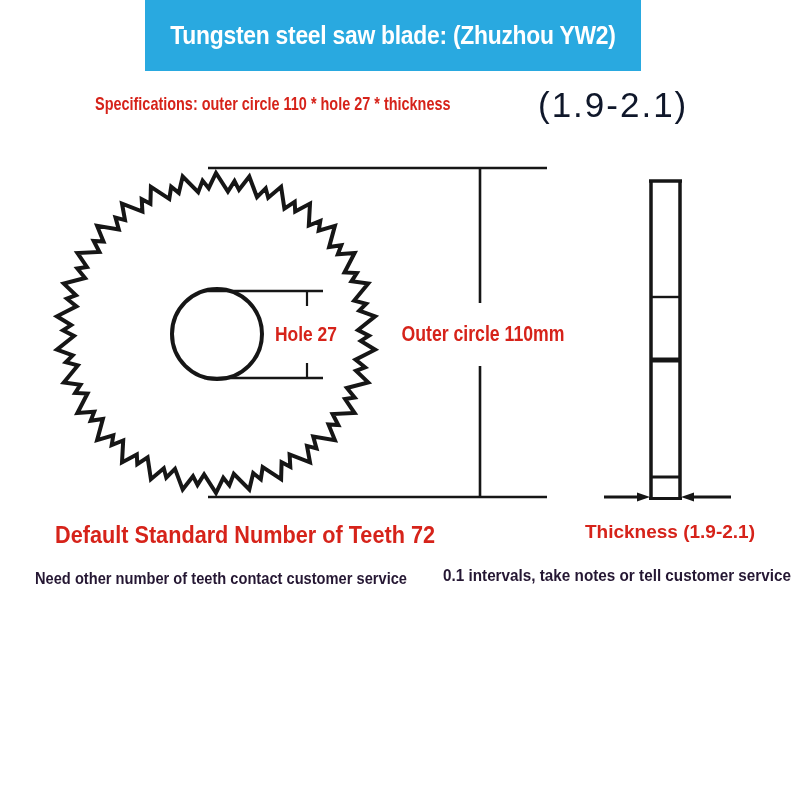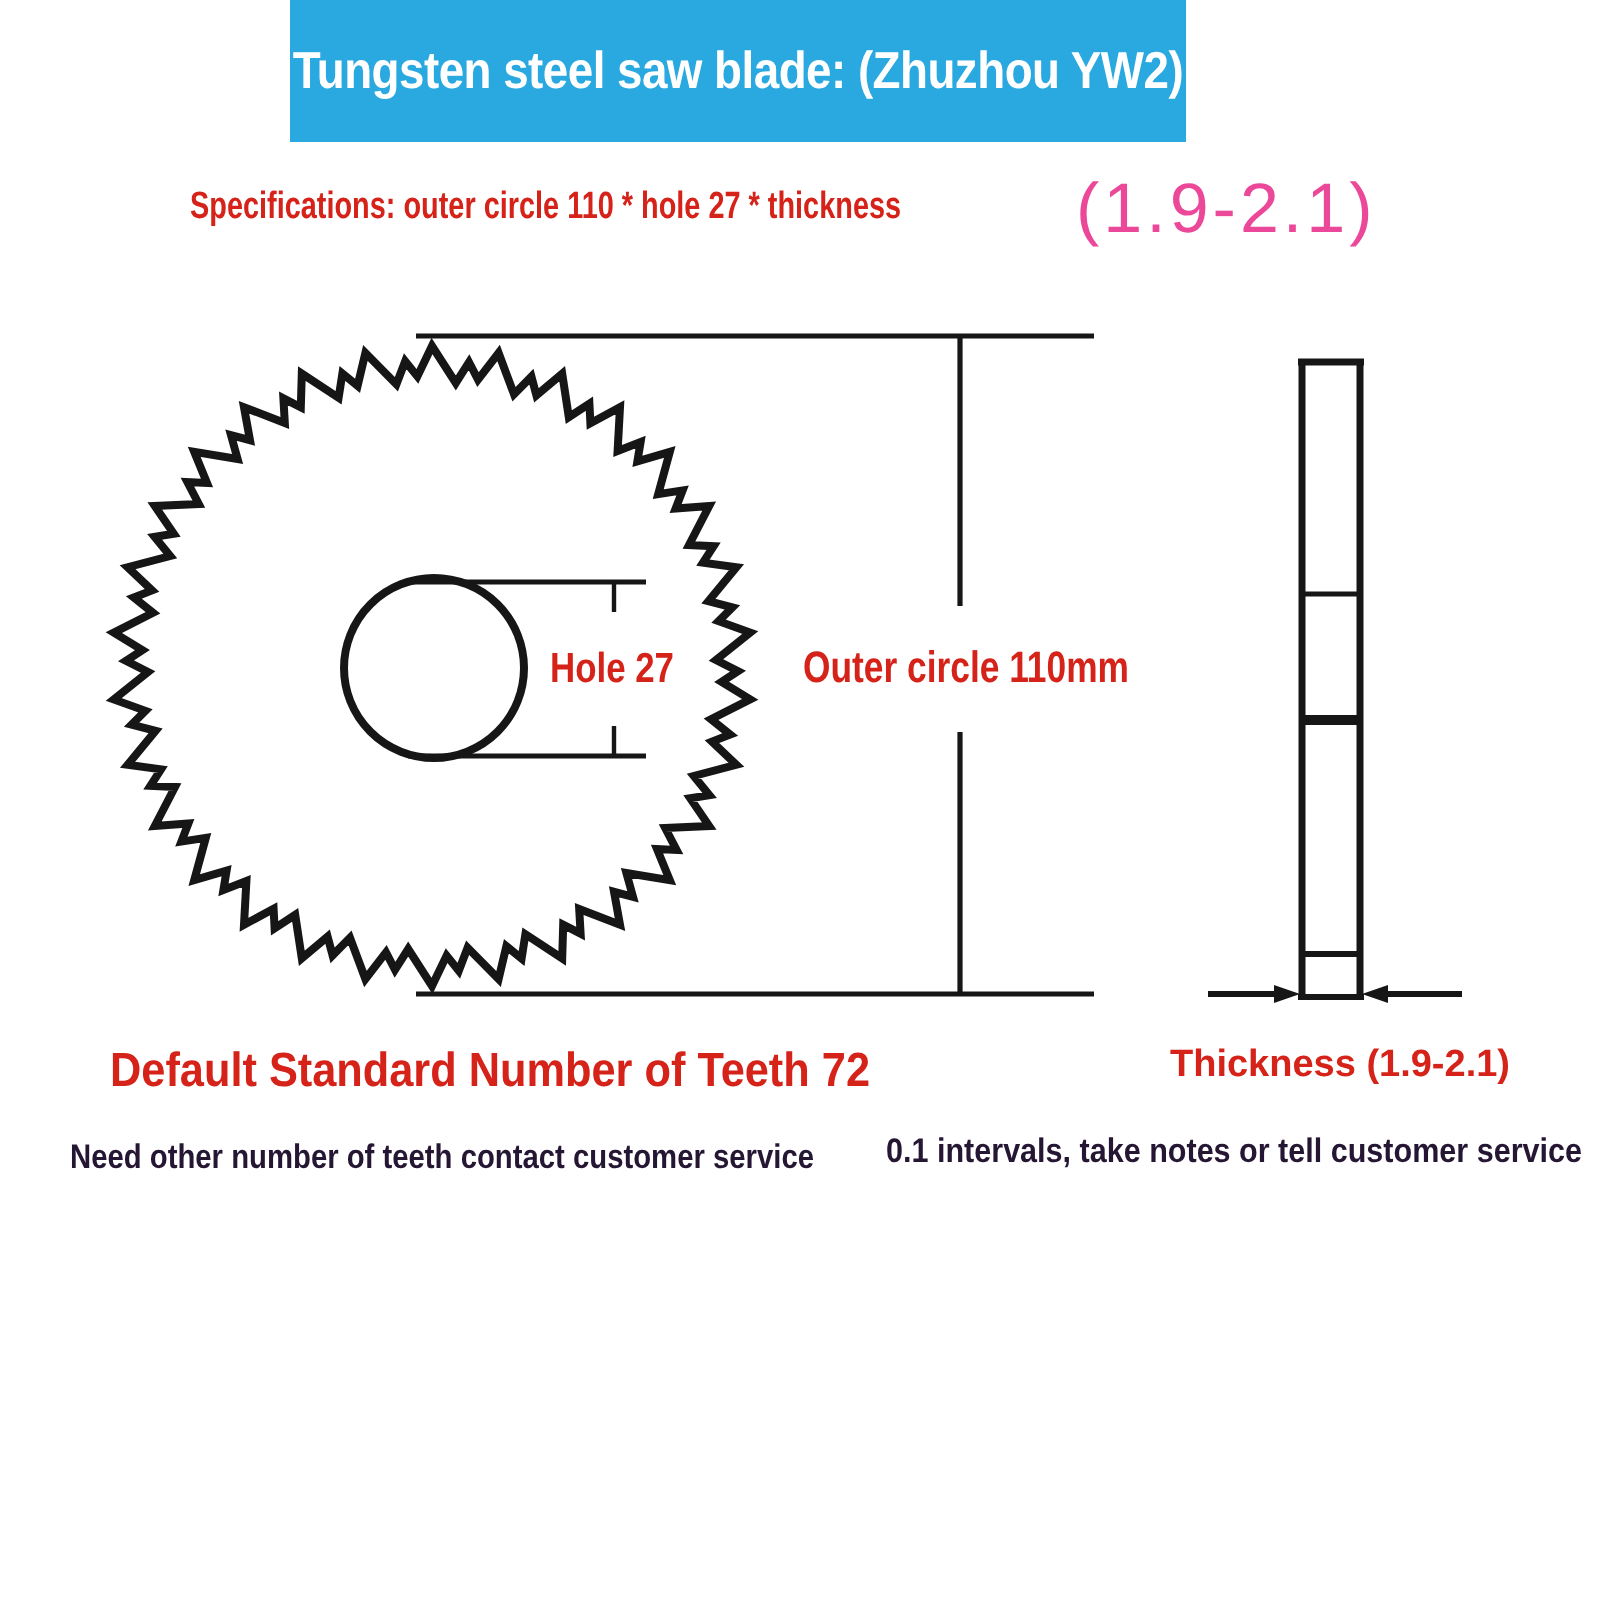--- a/index.html
+++ b/index.html
@@ -1,29 +1,29 @@
 <!DOCTYPE html>
 <html><head>
 <meta charset="utf-8">
 <style>
   * { margin:0; padding:0; box-sizing:border-box; }
   html,body { width:800px; height:800px; background:#fff; overflow:hidden;
               font-family:"Liberation Sans", sans-serif; }
   #stage { position:relative; width:800px; height:800px; background:#ffffff; }
 
   
-  .banner { position:absolute; left:145px; top:0; width:448px; height:71px;
+  .banner { position:absolute; left:145px; top:0; width:496px; height:71px;
             background:#29a9e0; display:flex; align-items:center; justify-content:center; }
   .banner-title { color:#ffffff; font-weight:bold; font-size:26px; white-space:nowrap;
                   transform:scaleX(0.88); transform-origin:center; letter-spacing:-0.3px; }
 
   
   .specs-label { position:absolute; left:95px; top:93px; color:#d6231a; font-weight:bold;
                  font-size:19px; white-space:nowrap; transform:scaleX(0.76); transform-origin:left center; }
-  .specs-range { position:absolute; left:538px; top:85px; color:#ec4899; font-weight:normal;
+  .specs-range { position:absolute; left:538px; top:85px; color:#0f172a; font-weight:normal;
                  font-size:35px; letter-spacing:2px; white-space:nowrap; }
 
   
   #diagram { position:absolute; left:0; top:140px; width:800px; height:460px; }
   #diagram .stroke { stroke:#161616; fill:none; }
   #diagram text { font-family:"Liberation Sans", sans-serif; font-weight:bold; }
   .red-text { fill:#d6231a; }
   .dark-text { fill:#251733; }
 
   

